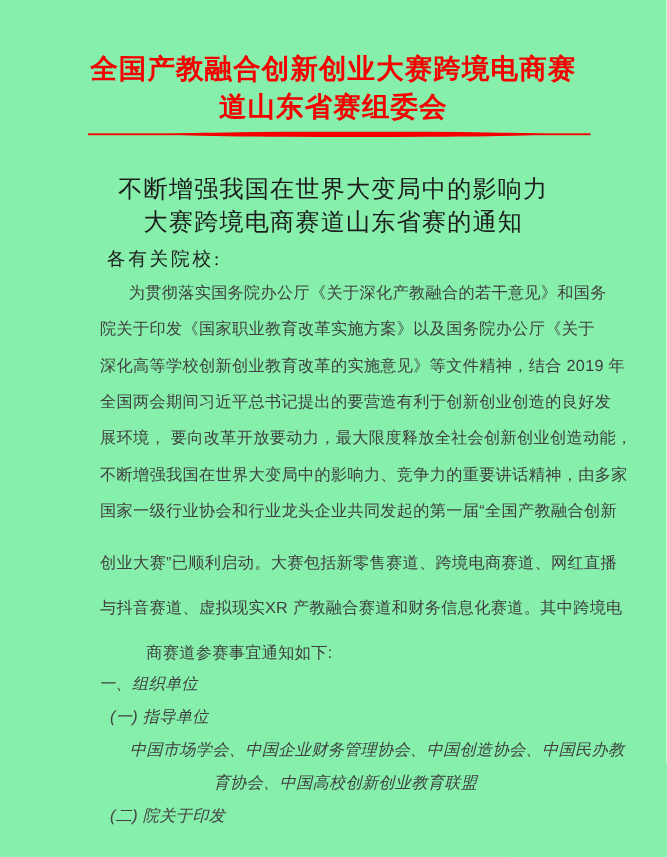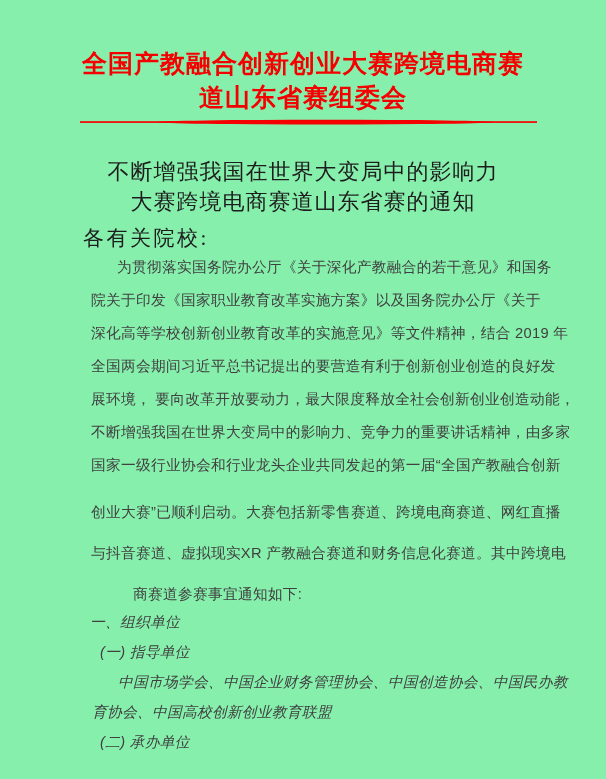--- a/index.html
+++ b/index.html
@@ -30,24 +30,24 @@
     position:absolute;top:157px;left:0;right:0;
     text-align:center;
     color:var(--title_ink,#1d1d1d);
     font-family:"Liberation Serif",serif;
     font-size:22px;
     line-height:30px;
     letter-spacing:1px;
   }
 
   .salutation{
-    position:absolute;top:224px;left:83px;
+    position:absolute;top:224px;left:97px;
     color:var(--title_ink,#1d1d1d);
     font-family:"Liberation Serif",serif;
-    font-size:21px;
+    font-size:17px;
     letter-spacing:2.5px;
     text-align:right;
   }
 
   .bodytext{
     position:absolute;left:91px;width:446px;
     color:var(--body_ink,#404040);
     font-family:"Liberation Sans",sans-serif;
     font-size:14.7px;
     letter-spacing:0.3px;
@@ -56,21 +56,21 @@
 
   .para-a{top:251px;line-height:33px;}
   .para-a .pline:first-child{text-indent:26px;}
 
   .para-b{top:492px;line-height:41px;}
   .para-b .pline:nth-child(3){padding-left:6px;margin-left:36px;}
 
   .org{top:607px;left:90px;line-height:30px;font-style:italic;}
   .org .pline:nth-child(2){padding-left:10px;}
   .org .pline:nth-child(3){padding-left:28px;}
-  .org .pline:nth-child(4){padding-left:2px;}
+  .org .pline:nth-child(4){padding-left:2px;text-align:center;}
   .org .pline:nth-child(5){padding-left:10px;}
 </style>
 </head>
 <body>
 
 <div class="page">
 
   <div class="letterhead">
     <div>全国产教融合创新创业大赛跨境电商赛</div>
     <div>道山东省赛组委会</div>
@@ -102,16 +102,16 @@
     <div class="pline">创业大赛”已顺利启动。大赛包括新零售赛道、跨境电商赛道、网红直播</div>
     <div class="pline">与抖音赛道、虚拟现实XR 产教融合赛道和财务信息化赛道。其中跨境电</div>
     <div class="pline">商赛道参赛事宜通知如下:</div>
   </div>
 
   <div class="bodytext org">
     <div class="pline">一、组织单位</div>
     <div class="pline">(一) 指导单位</div>
     <div class="pline">中国市场学会、中国企业财务管理协会、中国创造协会、中国民办教</div>
     <div class="pline">育协会、中国高校创新创业教育联盟</div>
-    <div class="pline">(二) 承办单位</div>
+    <div class="pline">(二) 院关于印发</div>
   </div>
 
 </div>
 
 </body></html>

